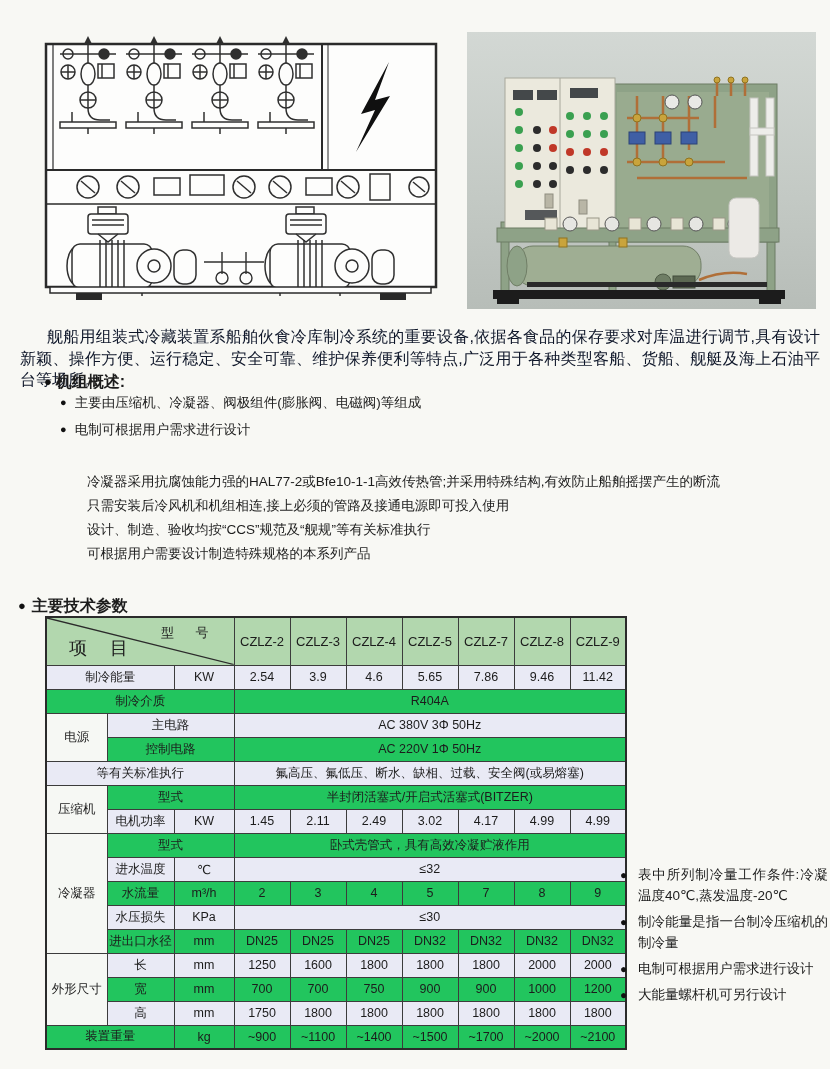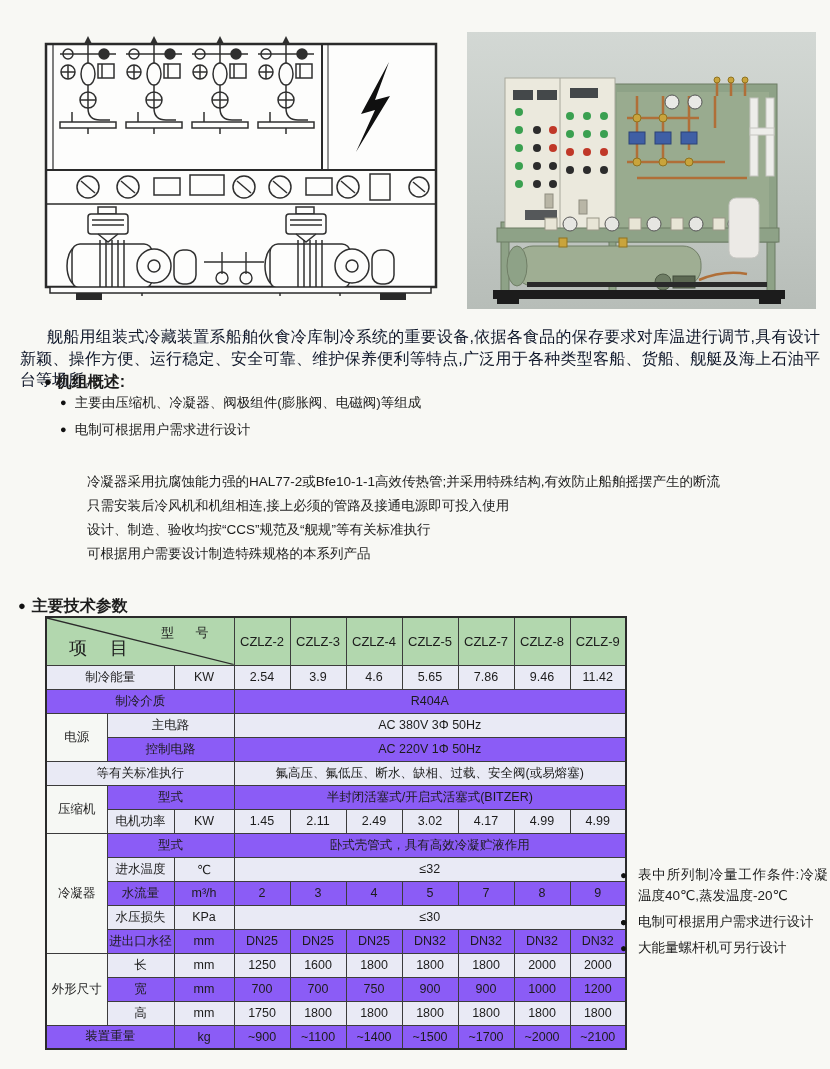--- a/index.html
+++ b/index.html
@@ -49,21 +49,21 @@
     border:1px solid #3c3c3c; text-align:center; vertical-align:middle;
     height:24px; padding:0 1px; overflow:hidden; white-space:nowrap;
     font-weight:normal; color:#1c1c1c;
   }
   tr.hdr th { background:#b2d7ae; height:48px; font-size:13px; }
   td.corner, th.corner { position:relative; background:#b2d7ae; }
   .corner svg { position:absolute; left:0; top:0; width:100%; height:100%; }
   .corner-top { position:absolute; top:6px; right:16px; letter-spacing:9px; font-size:13px; }
   .corner-bottom { position:absolute; bottom:5px; left:22px; letter-spacing:9px; font-size:18px; }
   tr.rl td { background:#e9eaf5; }
-  tr.rw td { background:#8b5cf6; }
+  tr.rw td { background:#22c55e; }
   td.grp { background:#f6f8f4 !important; }
 
   
   .notes { left:620px; top:864px; width:208px; list-style:none; }
   .notes li {
     position:relative; padding-left:18px; font-size:13.5px;
     line-height:21px; margin-bottom:5px; text-align:justify;
   }
   .notes .bullet { position:absolute; left:0; top:1px; font-size:12px; }
 </style>
@@ -463,18 +463,18 @@
       <td>~1500</td>
       <td>~1700</td>
       <td>~2000</td>
       <td>~2100</td>
     </tr>
   </tbody>
     </table>
 
   <ul class="abs notes">
     <li><span class="bullet">●</span><span>表中所列制冷量工作条件:冷凝温度40℃,蒸发温度-20℃</span></li>
-    <li><span class="bullet">●</span></li>
+    <li><span class="bullet">●</span><span>制冷能量是指一台制冷压缩机的制冷量</span></li>
     <li><span class="bullet">●</span><span>电制可根据用户需求进行设计</span></li>
     <li><span class="bullet">●</span><span>大能量螺杆机可另行设计</span></li>
   </ul>
 
 </div>
 
 </body></html>

